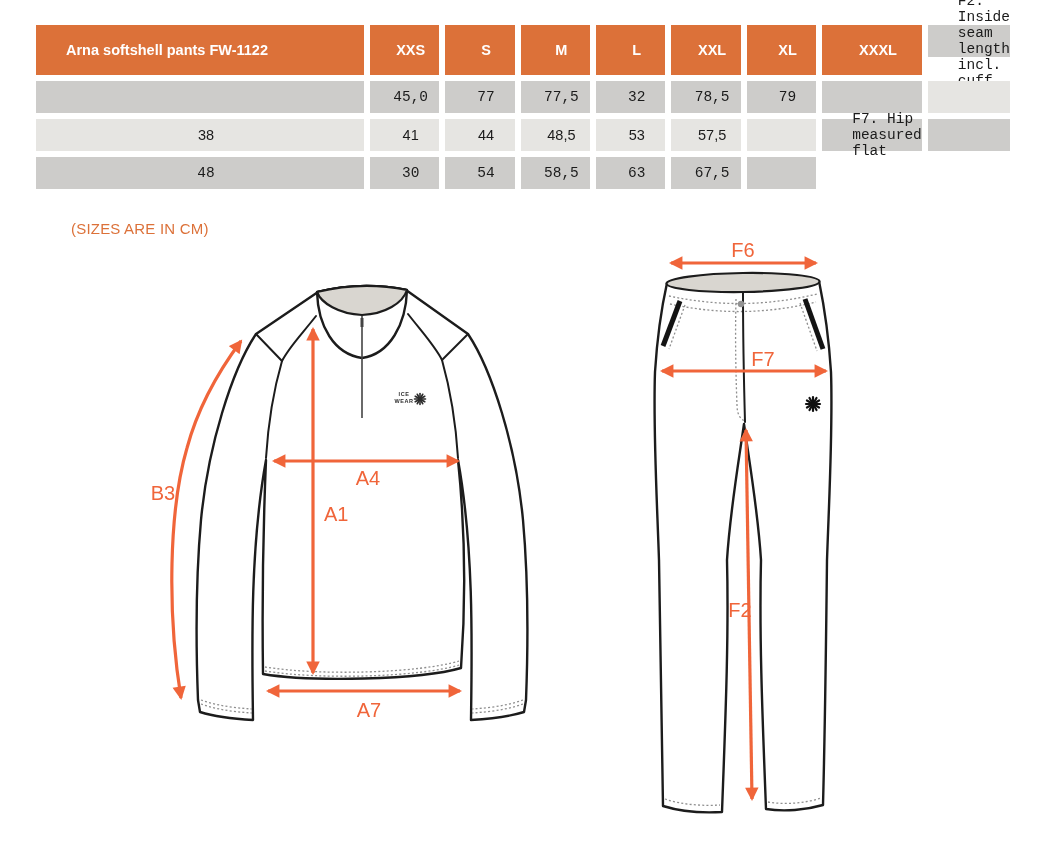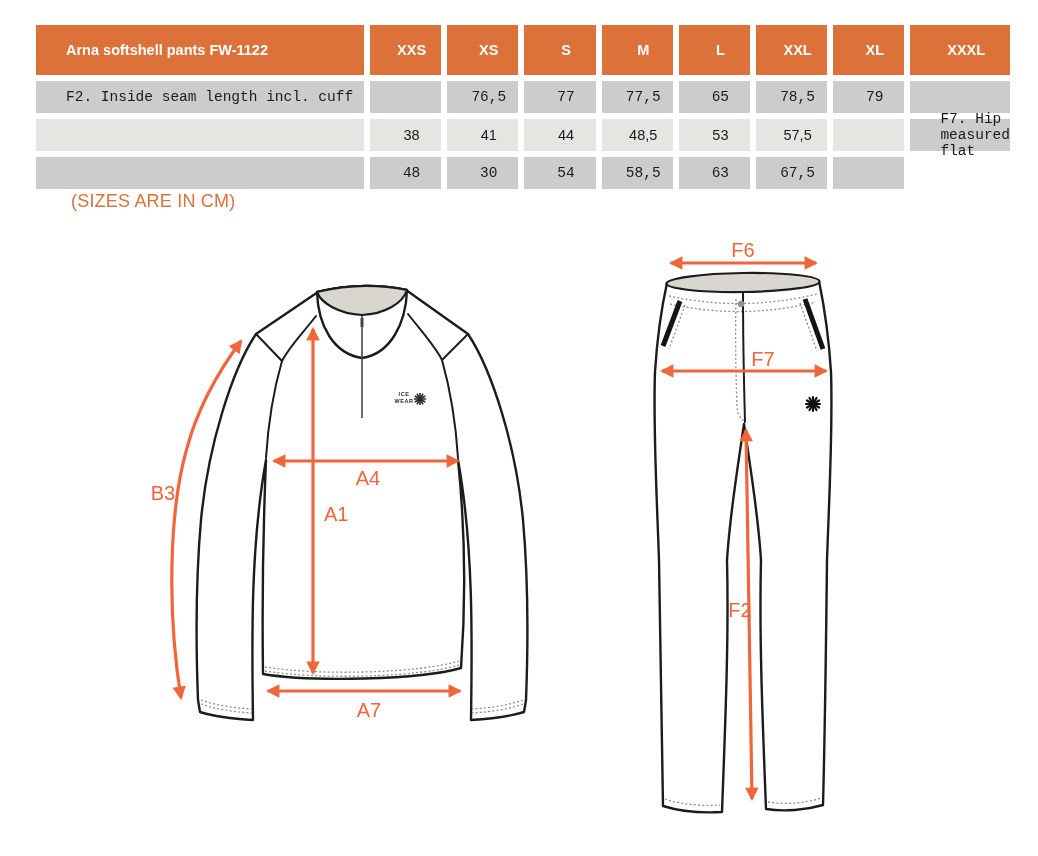--- a/index.html
+++ b/index.html
@@ -8,21 +8,21 @@
   
   .size-table{position:absolute;left:36px;top:25px;width:974px;
               display:grid;grid-template-columns:328px repeat(8,1fr);gap:6px;border-radius:13px;}
   .cell{display:flex;align-items:center;justify-content:center;
         font-size:14.5px;color:#1b1b1b;height:32px;padding-left:12px;}
   .cell.head{background:var(--header-orange,#DC7139);color:#fff;font-weight:bold;height:50px;}
   .cell.label{justify-content:flex-start;padding-left:30px;box-sizing:border-box;}
   .cell.dark{background:var(--row-dark,#CDCCCA);font-family:Liberation Mono, monospace;}
   .cell.light{background:var(--row-light,#E6E5E2);}
   
-  .sizes-note{position:absolute;left:71px;top:191px;font-size:18px;letter-spacing:.2px;
+  .sizes-note{position:absolute;left:71px;top:220px;font-size:15px;letter-spacing:.2px;
               color:var(--header-orange,#DC7139);}
   
   svg{position:absolute;overflow:visible;}
   .outline{fill:#fff;stroke:var(--ink,#1c1c1c);stroke-width:2.4;stroke-linejoin:round;}
   .seam{fill:none;stroke:var(--ink,#1c1c1c);stroke-width:2;stroke-linecap:round;}
   .thin{fill:none;stroke:#444;stroke-width:1.6;}
   .grayfill{fill:var(--garment-gray,#D9D6D0);stroke:var(--ink,#1c1c1c);stroke-width:2.2;stroke-linejoin:round;}
   .stitch{fill:none;stroke:#8f8f8f;stroke-width:1.3;stroke-dasharray:2 2.2;}
   .arrow{fill:none;stroke:var(--arrow-orange,#F0653A);stroke-width:3.2;}
   .pocket{fill:none;stroke:#141414;stroke-width:5;}
@@ -33,33 +33,32 @@
   .ah-fill{fill:var(--arrow-orange,#F0653A);}
 </style>
 </head>
 <body>
 
 <div class="stage">
 
   <div class="size-table" id="size-table">
       <div class="cell head label">Arna softshell pants FW-1122</div>
       <div class="cell head">XXS</div>
-      <div class="cell head">XS</div>
       <div class="cell head">S</div>
       <div class="cell head">M</div>
       <div class="cell head">L</div>
       <div class="cell head">XXL</div>
       <div class="cell head">XL</div>
       <div class="cell head">XXXL</div>
       <div class="cell dark label">F2. Inside seam length incl. cuff</div>
       <div class="cell dark"></div>
-      <div class="cell dark">76,5</div>
+      <div class="cell dark">45,0</div>
       <div class="cell dark">77</div>
       <div class="cell dark">77,5</div>
-      <div class="cell dark">65</div>
+      <div class="cell dark">32</div>
       <div class="cell dark">78,5</div>
       <div class="cell dark">79</div>
       <div class="cell dark"></div>
       <div class="cell light"></div>
       <div class="cell light">38</div>
       <div class="cell light">41</div>
       <div class="cell light">44</div>
       <div class="cell light">48,5</div>
       <div class="cell light">53</div>
       <div class="cell light">57,5</div>

